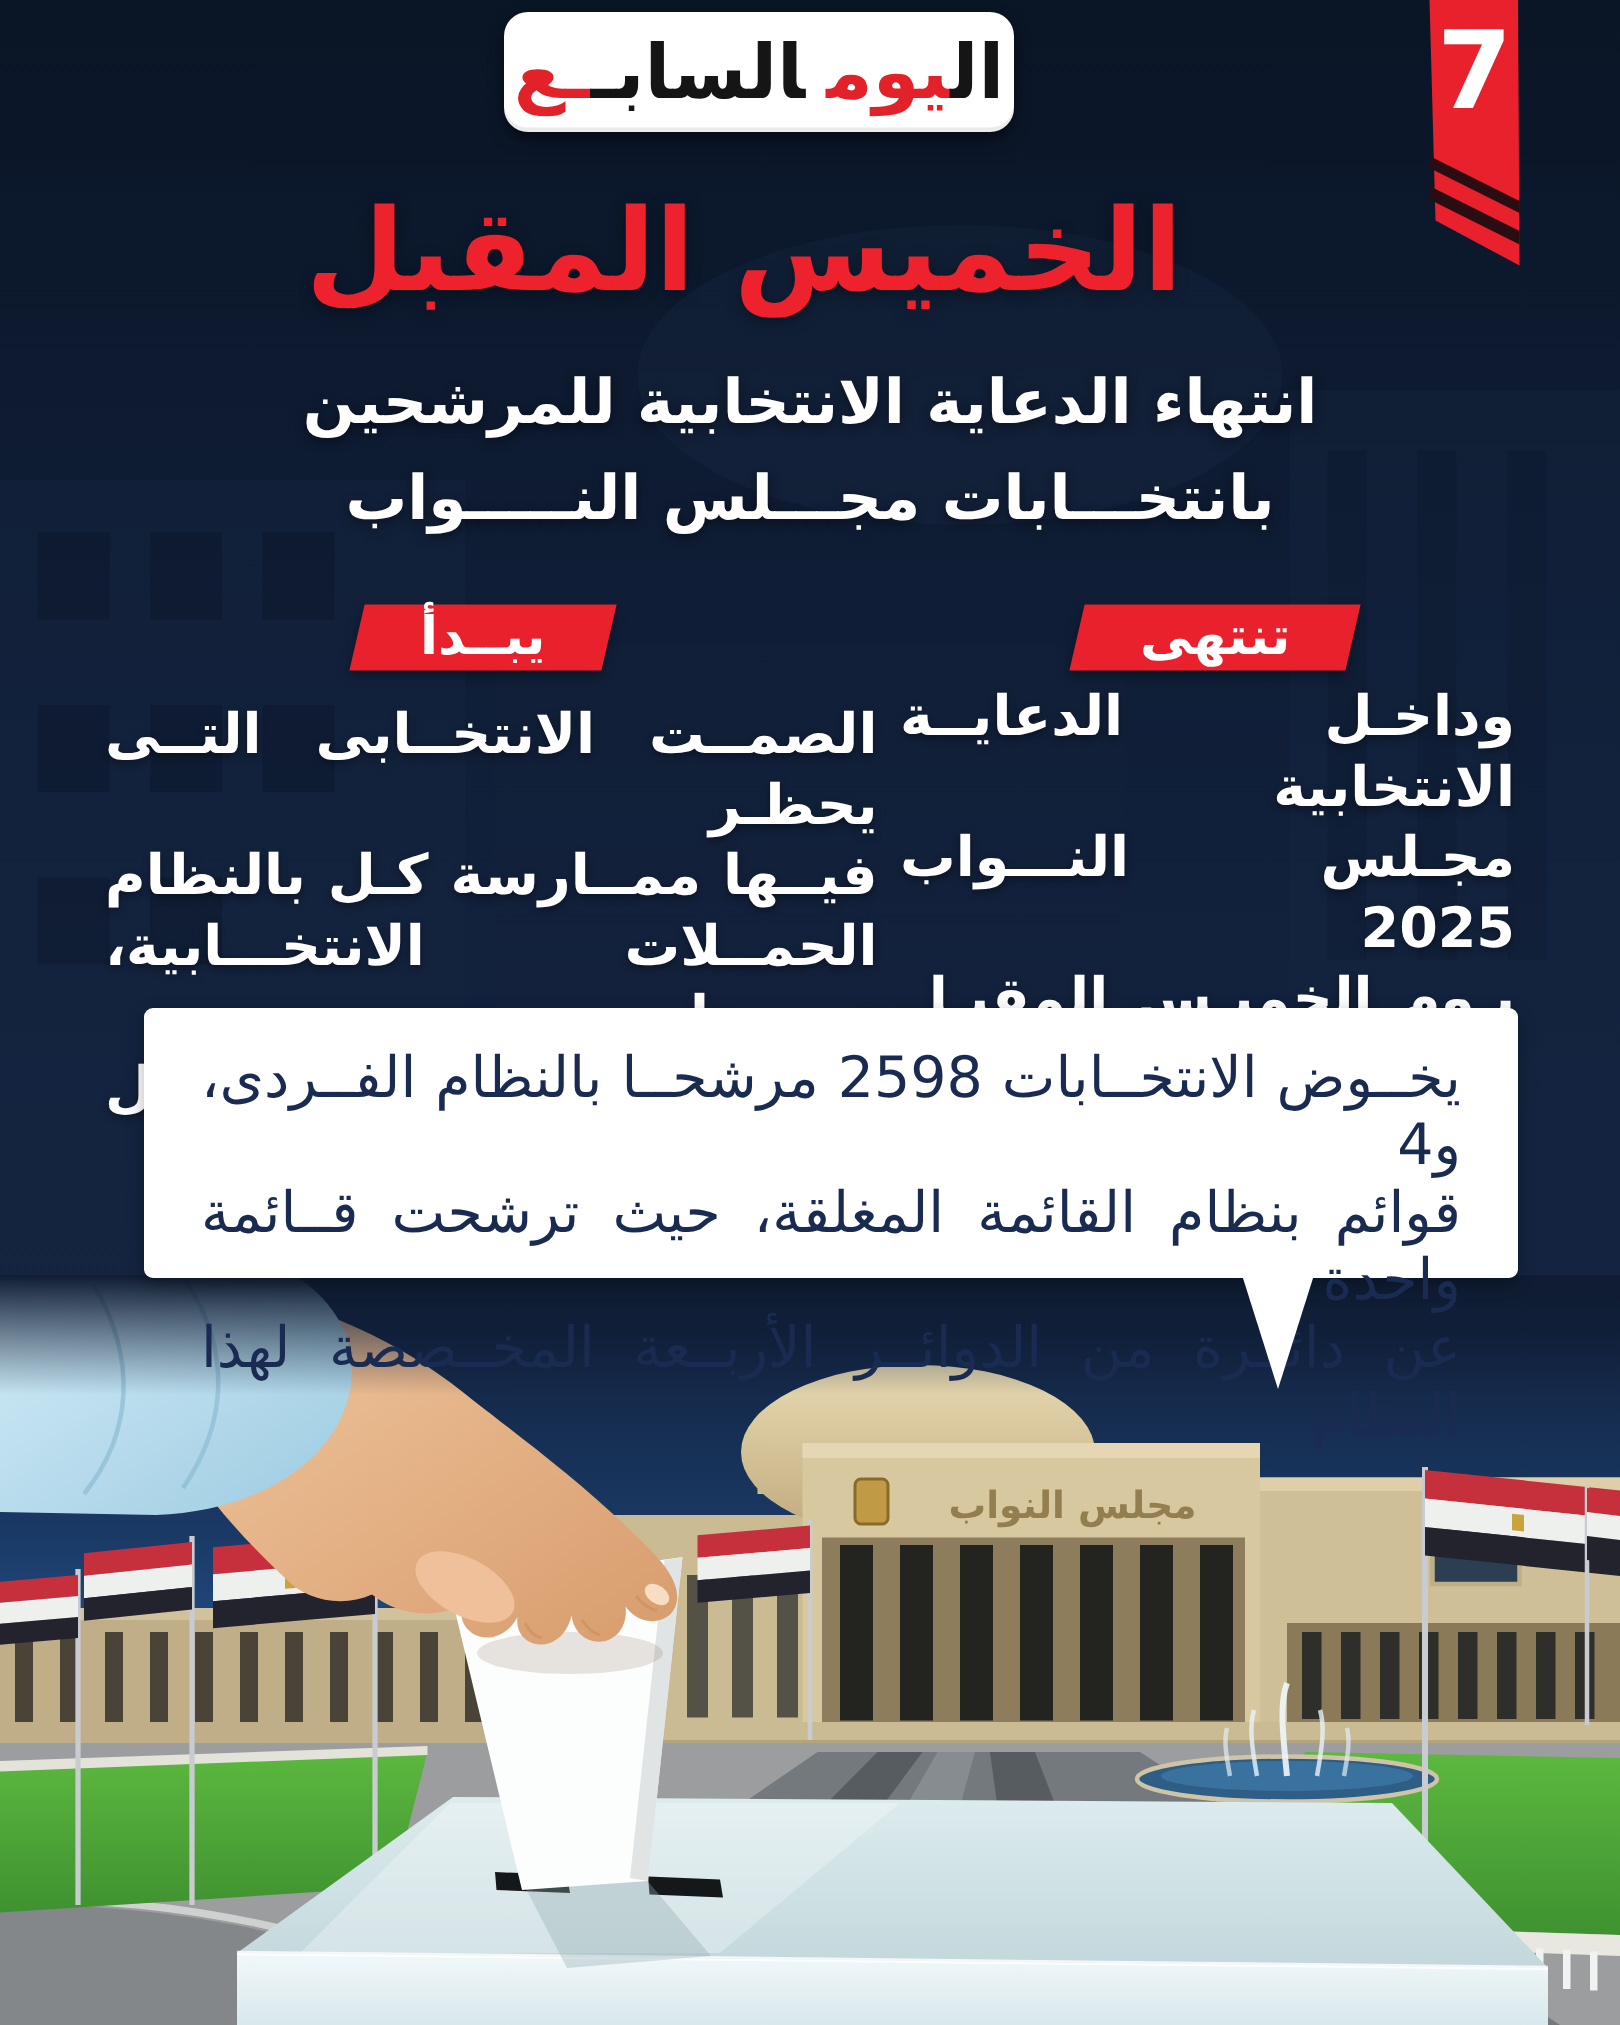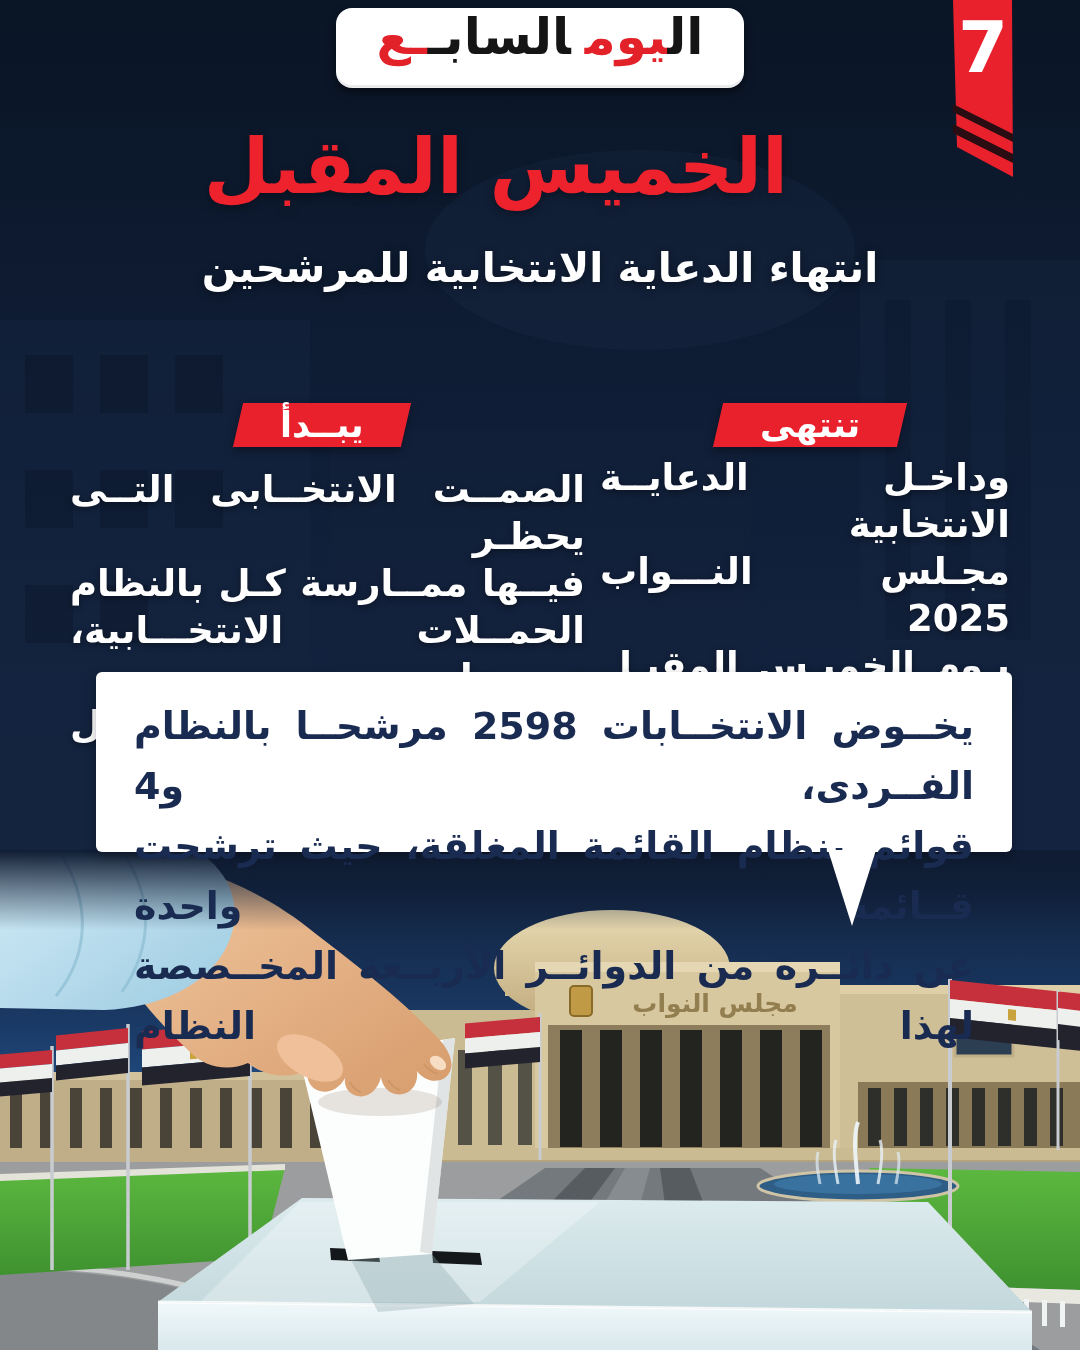--- a/index.html
+++ b/index.html
@@ -6,23 +6,23 @@
   .canvas{
     position:relative;width:1080px;height:1350px;overflow:hidden;
     background:linear-gradient(180deg,#0a1525 0%,#0f1d36 30%,#13233f 55%,#132440 72%,#112138 100%);
     font-family:"DejaVu Sans","Liberation Sans",sans-serif;
   }
   .bg-art{position:absolute;top:0;left:0;z-index:0;opacity:.5;}
   .photo{position:absolute;top:850px;left:0;width:1080px;height:500px;z-index:1;}
 
   
   .logo-box{
-    position:absolute;left:336px;top:8px;width:408px;height:80px;z-index:3;
+    position:absolute;left:336px;top:8px;width:340px;height:80px;z-index:3;
     background:#ffffff;border-radius:16px;box-shadow:0 5px 10px rgba(0,0,0,.5), inset 0 -3px 0 rgba(0,0,0,.08);
-    display:flex;align-items:flex-start;justify-content:center;direction:rtl;
+    display:flex;align-items:center;justify-content:center;direction:rtl;
   }
   .logo-text{font-size:50px;font-weight:900;color:#151515;letter-spacing:-1px;white-space:nowrap;}
   .logo-text .red{color:#e32129;}
   .logo-text .w2{margin-right:14px;}
   .ribbon7{position:absolute;left:940px;top:0;z-index:2;}
 
   
   .kicker{
     position:absolute;top:122px;left:0;width:992px;z-index:3;
     text-align:center;font-size:76px;font-weight:900;color:#ee222c;
@@ -50,21 +50,21 @@
   .col-body .line{font-size:37px;line-height:47px;text-align:justify;text-align-last:justify;}
   .col-start{left:70px;top:454px;width:515px;margin-top:12px;}
   .col-end{left:600px;top:454px;width:410px;}
 
   
   .bubble{
     position:absolute;left:96px;top:672px;width:916px;height:180px;z-index:4;
     background:#ffffff;border-radius:6px;box-sizing:border-box;padding:24px 38px;
     direction:rtl;color:#1a2b52;box-shadow:0 4px 12px rgba(0,0,0,.3);
   }
-  .bubble .line{font-size:38px;line-height:60px;font-weight:700;text-align:justify;text-align-last:justify;}
+  .bubble .line{font-size:38px;line-height:45px;font-weight:400;text-align:justify;text-align-last:justify;}
   .bubble-tail{
     position:absolute;left:826px;top:850px;width:50px;height:76px;z-index:4;background:#ffffff;
     clip-path:polygon(4% 0,100% 0,52% 100%);
   }
 </style>
 </head>
 <body>
 
 <div class="canvas">
 
@@ -326,20 +326,21 @@
   <svg class="ribbon7" width="90" height="200" viewBox="0 0 90 200">
     <polygon points="13,0 72,0 73,177 17,147" fill="#e8212d"></polygon>
     <polygon points="13,104 73,134 73,142 13,112" fill="#2a0d12"></polygon>
     <polygon points="13,124 73,154 73,163 13,133" fill="#2a0d12"></polygon>
     <text x="43" y="72" font-size="72" font-weight="bold" fill="#ffffff" text-anchor="middle">7</text>
   </svg>
 
   <div class="kicker">الخميس المقبل</div>
   <div class="subtitle">
     <div>انتهاء الدعاية الانتخابية للمرشحين</div>
+    <div>بانتخـــابات مجـــلس النـــــواب</div>
   </div>
 
   <div class="badge start">
     <span>يبــدأ</span>
   </div>
   <div class="badge end">
     <span>تنتهى</span>
   </div>
 
   <div class="col-body col-start">

